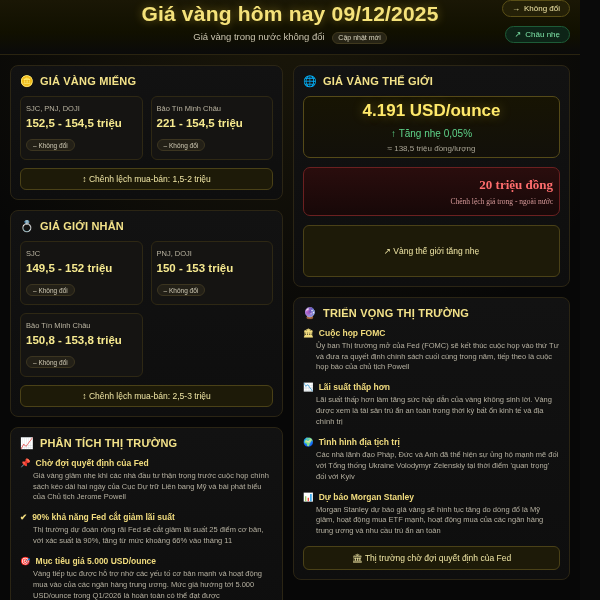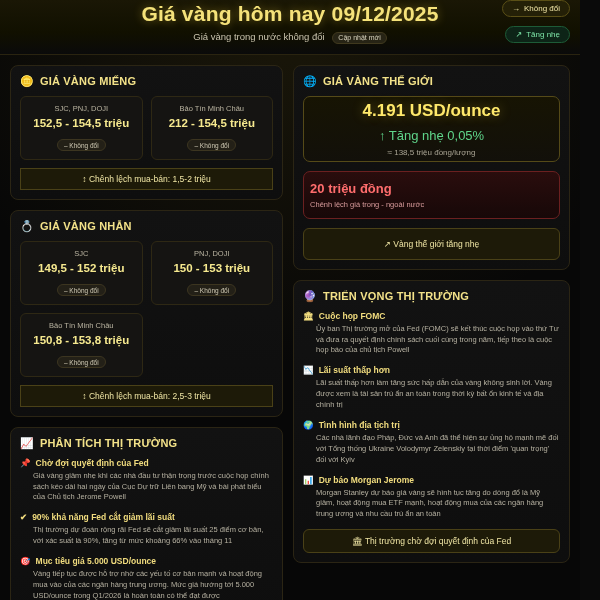--- a/index.html
+++ b/index.html
@@ -100,21 +100,21 @@
   .grid2 {
     display: grid;
     grid-template-columns: 1fr 1fr;
     gap: 8px;
   }
   .ptile {
     background: #151412;
     border: 1px solid #2e2814;
     border-radius: 6px;
     padding: 7px 5px;
-    text-align: center;
+    text-align: left;
   }
   .ptile .brand {
     font-size: 7.5px;
     color: #b9b3a0;
     margin-bottom: 4px;
   }
   .ptile .val {
     font-size: 11.5px;
     font-weight: bold;
     color: #f6e98f;
@@ -132,66 +132,67 @@
   .tile-wide { grid-column: span 1; }
 
   .spread {
     margin-top: 8px;
     padding: 5px;
     text-align: center;
     font-size: 8.5px;
     color: #efe5a4;
     background: #1d1a08;
     border: 1px solid #4a4117;
-    border-radius: 0;
+    border-radius: 6px;
   }
 
   
   .world-box {
     background: linear-gradient(180deg, #171403 0%, #12100a 100%);
     border: 1px solid #554a18;
     border-radius: 7px;
     padding: 4px 8px;
     text-align: center;
   }
   .world-price {
     font-size: 17px; font-weight: bold;
     color: #ffe96b;
     text-shadow: 0 0 12px rgba(255,220,70,.35);
   }
   .world-up {
     margin-top: 7px;
-    font-size: 13px;
+    font-size: 10px;
     color: #5fd48a;
   }
   .world-conv {
     margin-top: 5px;
     font-size: 8px;
     color: #a8a393;
   }
   .gap-box {
     margin-top: 9px;
     background: linear-gradient(180deg, #2a0d0d 0%, #170808 100%);
     border: 1px solid #6b2020;
     border-radius: 7px;
     padding: 9px 6px;
-    text-align: left;
+    text-align: right;
+    font-family: Liberation Serif, serif;
   }
   .gap-val {
     font-size: 13px; font-weight: bold;
     color: #ff6d6d;
   }
   .gap-label {
     margin-top: 4px;
     font-size: 7.5px;
     color: #d79a9a;
   }
   .note-strip {
     margin-top: 9px;
-    padding: 10px;
+    padding: 20px;
     text-align: center;
     font-size: 8.5px;
     color: #efe5a4;
     background: #1d1a08;
     border: 1px solid #4a4117;
     border-radius: 6px;
   }
   .spacer-grow { flex: 1; }
 
   
@@ -244,55 +245,55 @@
     <div class="header-sub">
       <span>Giá vàng trong nước không đổi</span>
       <span class="badge-live">Cập nhật mới</span>
     </div>
     <div class="pill pill-topright">
       <span>→</span>
       <span>Không đổi</span>
     </div>
     <div class="pill pill-topright2">
       <span>↗</span>
-      <span>Tăng nhẹ</span>
+      <span>Châu nhẹ</span>
     </div>
   </div>
 
   <div class="cols">
 
     <div class="col col-left">
 
       <div class="card">
         <div class="card-head">
           <span class="ic">🪙</span>
           <span>GIÁ VÀNG MIẾNG</span>
         </div>
         <div class="grid2">
           <div class="ptile">
             <div class="brand">SJC, PNJ, DOJI</div>
             <div class="val">152,5 - 154,5 triệu</div>
             <span class="chip">– Không đổi</span>
           </div>
           <div class="ptile">
             <div class="brand">Bảo Tín Minh Châu</div>
-            <div class="val">212 - 154,5 triệu</div>
+            <div class="val">221 - 154,5 triệu</div>
             <span class="chip">– Không đổi</span>
           </div>
         </div>
         <div class="spread">
           <span>↕</span>
           <span>Chênh lệch mua-bán: 1,5-2 triệu</span>
         </div>
       </div>
 
       <div class="card">
         <div class="card-head">
           <span class="ic">💍</span>
-          <span>GIÁ VÀNG NHẪN</span>
+          <span>GIÁ GIỚI NHẪN</span>
         </div>
         <div class="grid2">
           <div class="ptile">
             <div class="brand">SJC</div>
             <div class="val">149,5 - 152 triệu</div>
             <span class="chip">– Không đổi</span>
           </div>
           <div class="ptile">
             <div class="brand">PNJ, DOJI</div>
             <div class="val">150 - 153 triệu</div>
@@ -391,21 +392,21 @@
           <div class="mo-title">
             <span>🌍</span>
             <span>Tình hình địa tịch trị</span>
           </div>
           <div class="mo-body">Các nhà lãnh đạo Pháp, Đức và Anh đã thể hiện sự ủng hộ mạnh mẽ đối với Tổng thống Ukraine Volodymyr Zelenskiy tại thời điểm 'quan trọng' đối với Kyiv</div>
         </div>
 
         <div class="mo-item">
           <div class="mo-title">
             <span>📊</span>
-            <span>Dự báo Morgan Jerome</span>
+            <span>Dự báo Morgan Stanley</span>
           </div>
           <div class="mo-body">Morgan Stanley dự báo giá vàng sẽ hình tục tăng do dòng đổ là Mỹ giảm, hoạt động mua ETF mạnh, hoạt động mua của các ngân hàng trung ương và nhu cầu trú ẩn an toàn</div>
         </div>
 
         <div class="mo-foot">
           <span>🏛</span>
           <span>Thị trường chờ đợi quyết định của Fed</span>
         </div>
       </div>
 

